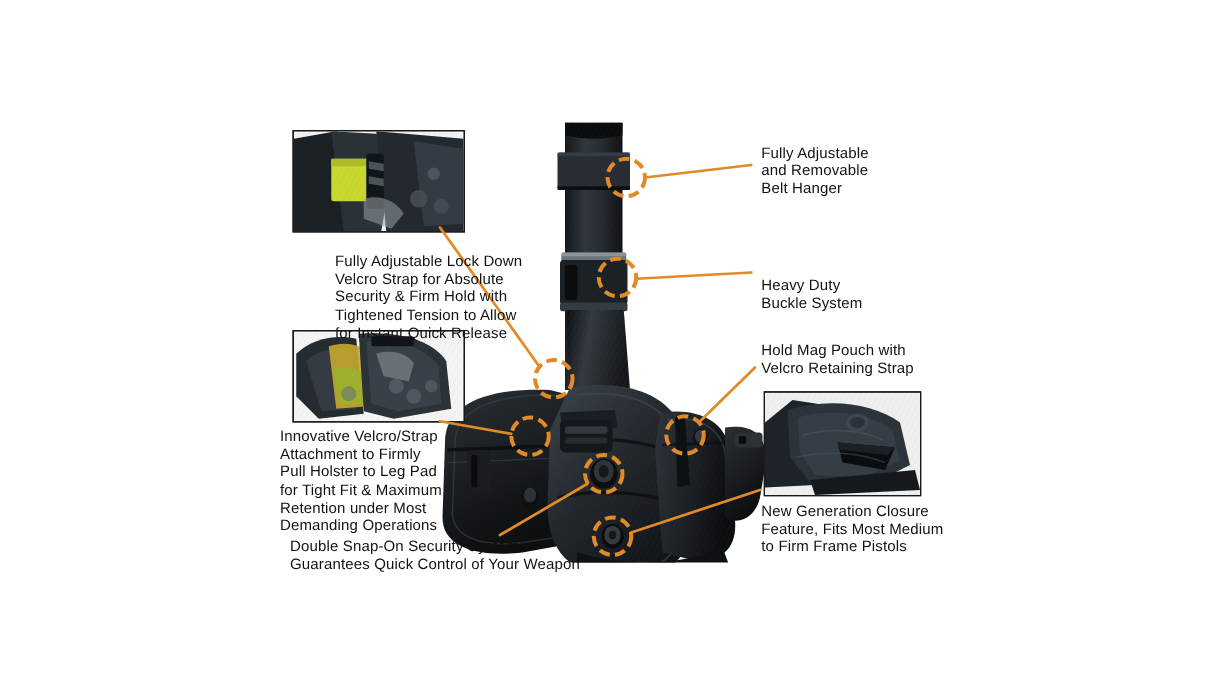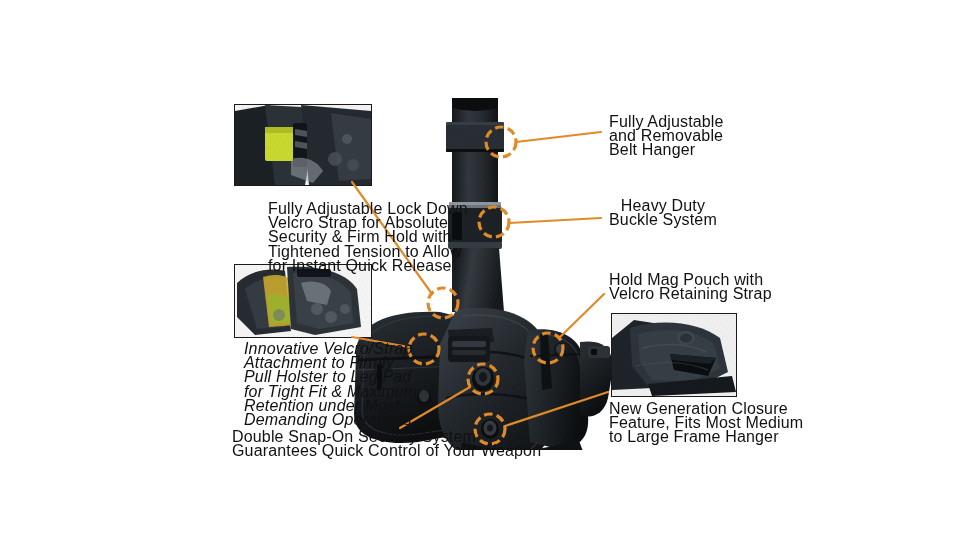--- a/index.html
+++ b/index.html
@@ -1,20 +1,20 @@
 <!DOCTYPE html>
 <html><head>
 <meta charset="utf-8">
 <style>
   html,body{margin:0;padding:0;background:#ffffff;}
   body{width:978px;height:550px;overflow:hidden;
        font-family:"Liberation Sans", sans-serif;color:#000;}
   #stage{position:relative;width:978px;height:550px;background:#fff;}
 
-  .cap{position:absolute;font-size:16px;line-height:14.2px;color:#111;
+  .cap{position:absolute;font-size:12px;line-height:14.2px;color:#111;
        letter-spacing:.01em;white-space:pre-line;}
 
   .inset{position:absolute;border:1.5px solid #1a1a1a;background:#2b2f33;
          overflow:hidden;}
   .inset svg{display:block;width:100%;height:100%;}
 
   #svgwrap{position:absolute;left:0;top:0;width:978px;height:550px;
            pointer-events:none;}
 </style>
 </head>
@@ -206,33 +206,33 @@
         <circle cx="490" cy="429" r="15" fill="none" stroke="#E08A28" stroke-width="3.2" stroke-dasharray="8.57 4.28"></circle>
         <circle cx="443" cy="303" r="15" fill="none" stroke="#E08A28" stroke-width="3.2" stroke-dasharray="8.57 4.28"></circle>
         <circle cx="424" cy="349" r="15" fill="none" stroke="#E08A28" stroke-width="3.2" stroke-dasharray="8.57 4.28"></circle>
         <circle cx="483" cy="379" r="15" fill="none" stroke="#E08A28" stroke-width="3.2" stroke-dasharray="8.57 4.28"></circle>
       </g>
   </svg>
 
   <div class="cap" style="left:609px;top:115px;">Fully Adjustable
 and Removable
 Belt Hanger</div>
-  <div class="cap" style="left:609px;top:199px;text-align:center;">Heavy Duty
+  <div class="cap" style="left:609px;top:221px;">Heavy Duty
 Buckle System</div>
   <div class="cap" style="left:609px;top:273px;">Hold Mag Pouch with
 Velcro Retaining Strap</div>
   <div class="cap" style="left:609px;top:402px;">New Generation Closure
 Feature, Fits Most Medium
-to Large Frame Hanger</div>
+to Firm Frame Pistols</div>
   <div class="cap" style="left:232px;top:202px;margin-left:36px;">Fully Adjustable Lock Down
 Velcro Strap for Absolute
 Security &amp; Firm Hold with
 Tightened Tension to Allow
 for Instant Quick Release</div>
-  <div class="cap" style="left:244px;top:342px;font-style:italic;">Innovative Velcro/Strap
+  <div class="cap" style="left:224px;top:342px;">Innovative Velcro/Strap
 Attachment to Firmly
 Pull Holster to Leg Pad
 for Tight Fit &amp; Maximum
 Retention under Most
 Demanding Operations</div>
   <div class="cap" style="left:232px;top:430px;">Double Snap-On Security System
 Guarantees Quick Control of Your Weapon</div>
 
 </div>
 

